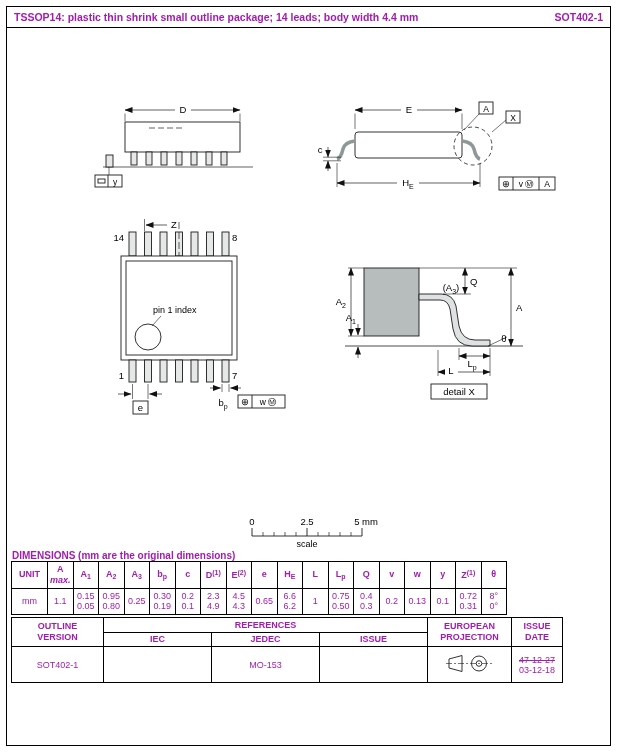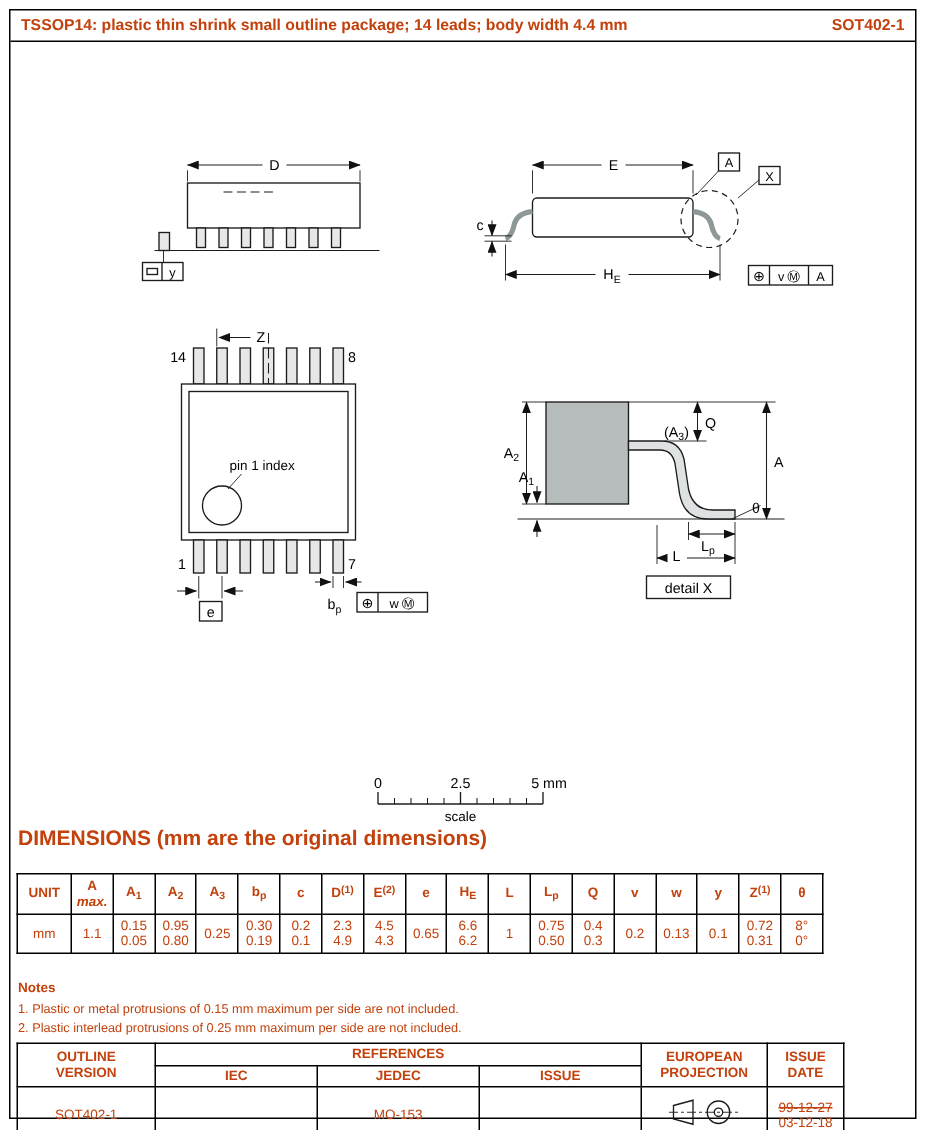--- a/index.html
+++ b/index.html
@@ -1,24 +1,24 @@
 <!DOCTYPE html>
 <html><head>
 <meta charset="utf-8">
 <style>
   html,body{margin:0;padding:0;background:#fff;width:618px;height:753px;overflow:hidden;}
   *{box-sizing:border-box;}
   .page{position:absolute;left:6px;top:6px;width:605px;height:740px;border:1.5px solid #000;
-        font-family:"Liberation Sans",sans-serif;color:#c2410c;background:#fff;}
+        font-family:"Liberation Sans",sans-serif;color:#a21caf;background:#fff;}
   .header{display:flex;justify-content:space-between;align-items:center;height:21px;
           border-bottom:1.2px solid #000;padding:0 7px;font-size:10.5px;font-weight:bold;}
   .drawing-wrap{width:602px;height:520px;}
   svg text{stroke:none;fill:#000;font-family:"Liberation Sans",sans-serif;}
-  .dims-title{font-size:14px;font-weight:bold;margin:2px 4px 0 5px;}
-  table.dims{width:538px;margin:16px 4px;border-collapse:collapse;table-layout:fixed;border:1.2px solid #000;}
+  .dims-title{font-size:10px;font-weight:bold;margin:2px 4px 0 5px;}
+  table.dims{width:496px;margin:0 4px;border-collapse:collapse;table-layout:fixed;border:1.2px solid #000;}
   table.dims th,table.dims td{border:1px solid #000;font-size:9px;text-align:center;
         vertical-align:middle;padding:2px 0;line-height:1.2;}
   table.dims th{font-weight:bold;}
   table.dims th:first-child,table.dims td:first-child{width:36px;}
   table.dims td{white-space:pre-line;}
   table.dims sub{font-size:7px;vertical-align:-2px;}
   table.dims sup{font-size:7px;vertical-align:3px;}
   table.dims .below{font-size:9px;font-style:italic;}
   .notes{margin:5px 5px 4px 5px;font-size:8.5px;line-height:1.45;}
   .notes-title{font-weight:bold;font-size:9px;margin-bottom:1px;}
@@ -282,25 +282,20 @@
           <td>0.13</td>
           <td>0.1</td>
           <td>0.72
 0.31</td>
           <td>8°
 0°</td>
         </tr>
       </tbody>
   </table>
 
-  <div class="notes">
-    <div class="notes-title">Notes</div>
-    <div>1. Plastic or metal protrusions of 0.15 mm maximum per side are not included.</div>
-    <div>2. Plastic interlead protrusions of 0.25 mm maximum per side are not included.</div>
-  </div>
 
   <table class="ftr">
     <colgroup>
         <col style="width:92px">
         <col style="width:108px">
         <col style="width:108px">
         <col style="width:108px">
         <col style="width:84px">
         <col>
       </colgroup>
@@ -327,20 +322,20 @@
         <svg width="48" height="19" viewBox="0 0 48 19">
           <g stroke="#1c1c1c" stroke-width="0.9" fill="none">
             <line x1="0" y1="9.5" x2="48" y2="9.5" stroke-width="0.6" stroke-dasharray="6 2 2 2"></line>
             <path d="M3,5 L16,1.5 L16,17.5 L3,14 Z"></path>
             <circle cx="33" cy="9.5" r="7.5"></circle>
             <circle cx="33" cy="9.5" r="2.8"></circle>
           </g>
         </svg>
       </td>
       <td>
-        <span class="strike">99-12-27</span><br>
+        <span class="strike">47-12-27</span><br>
         <span>03-12-18</span>
       </td>
     </tr>
   </tbody>
     </table>
 
 </div>
 
 </body></html>

